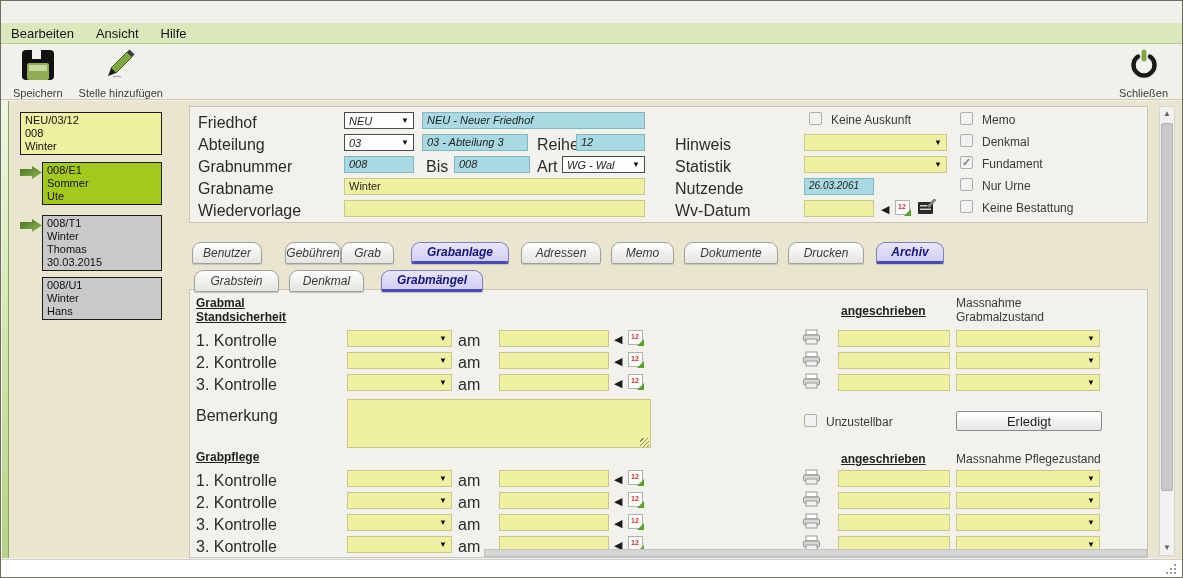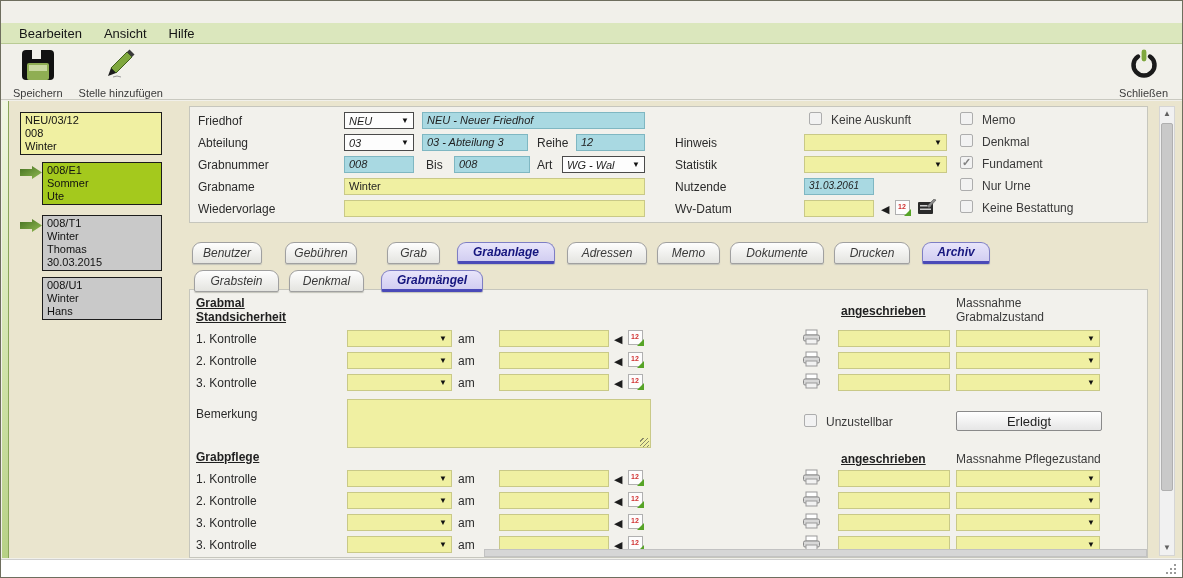--- a/index.html
+++ b/index.html
@@ -15,21 +15,21 @@
     display:flex;align-items:center;justify-content:center;}
   .title-text{font-family:"DejaVu Serif","Liberation Serif",serif;font-weight:bold;
     font-size:13px;color:#20380b;text-shadow:0 1px 0 #b5cf85;}
   .win-controls{position:absolute;right:8px;top:4px;display:flex;gap:10px;align-items:center;}
   .wc{width:14px;height:12px;display:flex;align-items:center;justify-content:center;cursor:default;}
   .wc-min{width:10px;height:3px;background:#1c1c1c;margin-top:6px;}
   .wc-max{width:10px;height:9px;border:2px solid #1c1c1c;border-top-width:3px;background:transparent;}
   .wc-close{font-weight:bold;font-size:13px;color:#1c1c1c;font-family:"DejaVu Serif",serif;font-style:italic;}
   
   .menubar{position:absolute;left:0;top:22px;right:0;height:21px;background:#dbe7bd;
-    border-bottom:1px solid #b9cb94;display:flex;align-items:center;padding-left:18px;gap:22px;}
+    border-bottom:1px solid #b9cb94;display:flex;align-items:center;padding-left:10px;gap:22px;}
   .menu-item{font-size:13px;color:#161616;}
   
   .toolbar{position:absolute;left:0;top:44px;right:0;height:55px;background:#f1f0ea;
     border-bottom:1px solid #c9c9c0;display:flex;align-items:flex-start;padding:4px 10px 0 12px;}
   .tbtn{display:flex;flex-direction:column;align-items:center;margin-right:16px;cursor:pointer;}
   .tbtn .cap{font-size:11px;color:#3a3a3a;margin-top:2px;white-space:nowrap;}
   .tspacer{flex:1;}
   .tbtn-close{margin-right:4px;}
   
   .main{position:absolute;left:1px;top:100px;width:1181px;height:457px;background:#eae5ce;}
@@ -40,21 +40,21 @@
     padding:1px 4px;color:#111;cursor:pointer;}
   .card.yellow{background:#f0f0a2;}
   .card.green{background:#a4c91d;}
   .card.gray{background:#c9c9c9;}
   .side-arrow{position:absolute;width:22px;height:13px;}
   
   .content{position:absolute;left:179px;top:0;right:0;bottom:0;background:#eae5ce;}
   .panel{position:absolute;background:#f2f1ec;border:1px solid #c6c6bd;}
   .top-form{left:8px;top:5px;width:959px;height:117px;}
   .archiv-panel{left:8px;top:188px;width:959px;height:269px;}
-  .lbl{position:absolute;font-size:12px;color:#2b2b2b;white-space:nowrap;}
+  .lbl{position:absolute;font-size:16px;color:#2b2b2b;white-space:nowrap;}
   .fld{position:absolute;height:17px;border:1px solid;font-size:11px;padding:1px 4px;
     white-space:nowrap;overflow:hidden;}
   .fld.yellow{background:#f0f0a2;border-color:#c9c987;}
   .fld.cyan{background:#a9d9e2;border-color:#7fb7c2;font-style:italic;}
   .fld.white{background:#fdfdfd;border-color:#4a4a4a;font-style:italic;}
   .dd{display:flex;align-items:center;justify-content:space-between;}
   .dd .arr{font-size:8px;color:#111;font-style:normal;margin-left:3px;}
   .tri-left{position:absolute;font-size:11px;color:#1c1c1c;line-height:14px;}
   
   .cb{position:absolute;width:13px;height:13px;background:#f2f2f2;border:1px solid #adadad;
@@ -238,21 +238,21 @@
           <span class="arr">▼</span>
         </div>
 
         <span class="lbl" style="left:485px;top:51px;">Statistik</span>
         <div class="fld yellow dd" style="left:614px;top:49px;width:143px;">
           <span></span>
           <span class="arr">▼</span>
         </div>
 
         <span class="lbl" style="left:485px;top:73px;">Nutzende</span>
-        <div class="fld cyan" style="left:614px;top:71px;width:70px;font-size:10px;">31.03.2061</div>
+        <div class="fld cyan" style="left:614px;top:71px;width:70px;font-size:10px;">26.03.2061</div>
 
         <span class="lbl" style="left:485px;top:95px;">Wv-Datum</span>
         <div class="fld yellow" style="left:614px;top:93px;width:70px;"></div>
         <span class="tri-left" style="left:691px;top:95px;">◀</span>
         <span class="icon-cal" style="left:705px;top:93px;">
           <span class="red">12</span>
             <span class="grn"></span>
         </span>
         <span class="icon-notes" style="left:727px;top:92px;">
           <svg width="20" height="16" viewBox="0 0 20 16">
@@ -270,21 +270,21 @@
         <span class="cb checked" style="left:770px;top:49px;"></span>
         <span class="cb-label" style="left:792px;top:50px;">Fundament</span>
         <span class="cb" style="left:770px;top:71px;"></span>
         <span class="cb-label" style="left:792px;top:72px;">Nur Urne</span>
         <span class="cb" style="left:770px;top:93px;"></span>
         <span class="cb-label" style="left:792px;top:94px;">Keine Bestattung</span>
       </div>
 
       <div class="tabs-row" style="left:11px;top:140px;">
         <span class="tab" style="width:70px;margin-right:23px;">Benutzer</span>
-        <span class="tab" style="width:72px;margin-right:30px;">Gebühren</span>
+        <span class="tab" style="width:56px;">Gebühren</span>
         <span class="tab" style="width:53px;margin-right:17px;">Grab</span>
         <span class="tab active" style="width:98px;margin-right:12px;">Grabanlage</span>
         <span class="tab" style="width:80px;margin-right:10px;">Adressen</span>
         <span class="tab" style="width:63px;margin-right:10px;">Memo</span>
         <span class="tab" style="width:94px;margin-right:10px;">Dokumente</span>
         <span class="tab" style="width:76px;margin-right:12px;">Drucken</span>
         <span class="tab active" style="width:68px;">Archiv</span>
       </div>
 
       <div class="tabs-row" style="left:13px;top:168px;z-index:2;">

